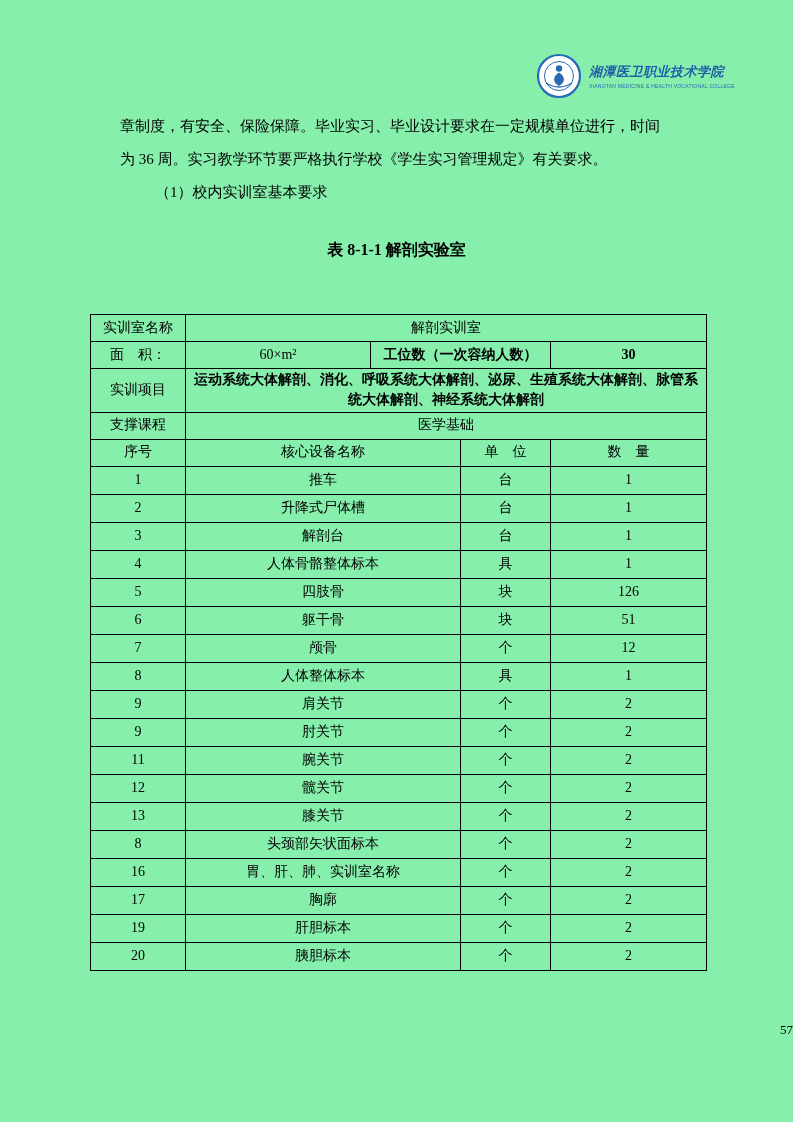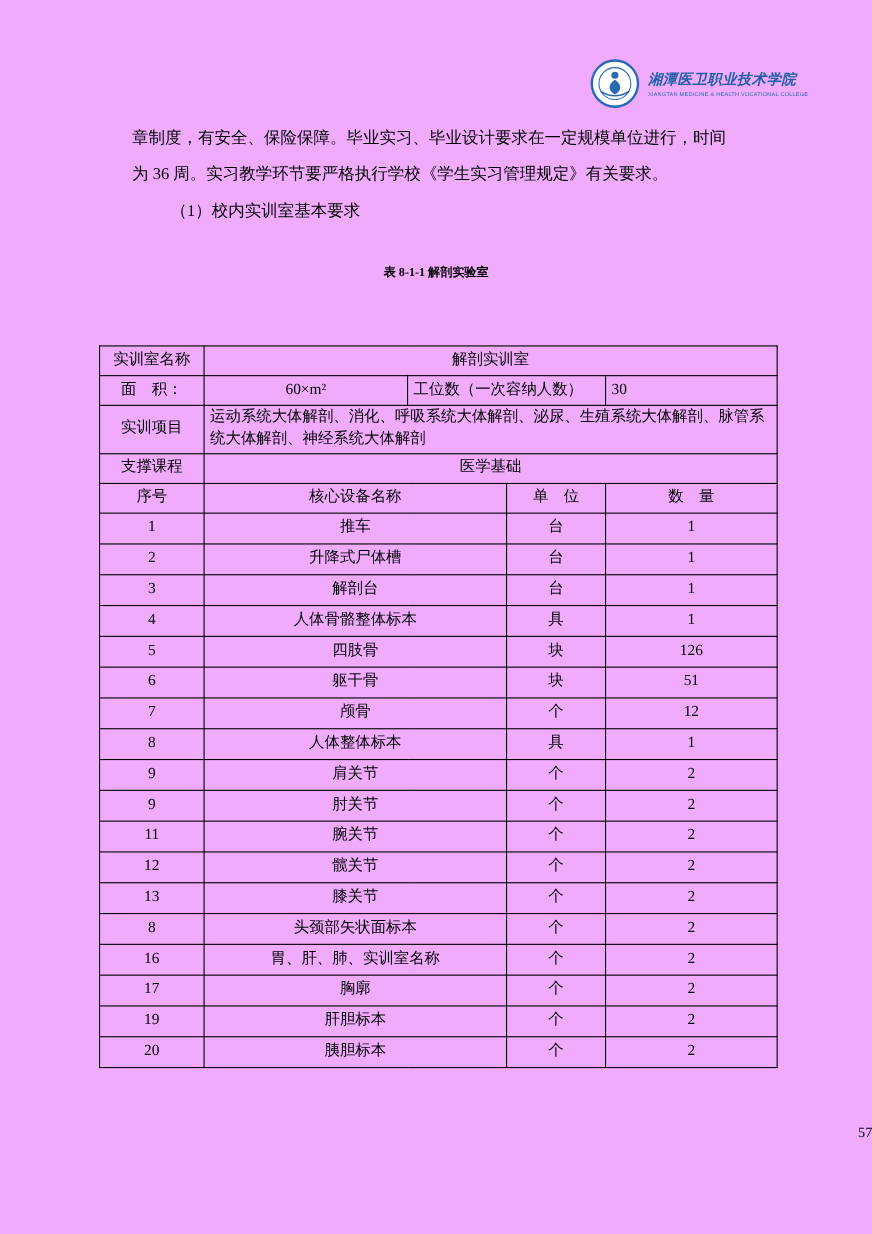--- a/index.html
+++ b/index.html
@@ -1,21 +1,21 @@
 <!DOCTYPE html>
 <html><head>
 <meta charset="utf-8">
 <style>
   * { box-sizing: border-box; }
   html, body { margin: 0; padding: 0; background: #ffffff; }
   .page {
     position: relative;
     width: 793px;
     height: 1122px;
-    background: #f0abfc;
+    background: #86efac;
     font-family: "Liberation Serif", "DejaVu Serif", serif;
     color: #000;
     overflow: hidden;
   }
 
   
   .logo {
     position: absolute;
     top: 53px;
     left: 536px;
@@ -54,21 +54,21 @@
   .content .indent { padding-left: 35px; }
 
   
   .table-title {
     position: absolute;
     top: 240px;
     left: 0;
     width: 793px;
     text-align: center;
     font-weight: bold;
-    font-size: 11px;
+    font-size: 16px;
   }
 
   
   .spec-table {
     position: absolute;
     top: 277px;
     left: 90px;
     width: 616px;
     border-collapse: collapse;
     table-layout: fixed;
@@ -77,21 +77,21 @@
   }
   .spec-table td {
     border: 1px solid #000;
     text-align: center;
     vertical-align: middle;
     height: 27px;
     padding: 1px 5px;
     line-height: 1.45;
     overflow: hidden;
   }
-  .spec-table td.left { text-align: left; }
+  .spec-table td.left { text-align: center; font-weight: bold; }
   .spec-table td.wrap { white-space: normal; }
   tbody[data-name="equipment-rows"] td { height: 28px; }
 
   
   .page-number {
     position: absolute;
     top: 1022px;
     left: 0;
     width: 793px;
     text-align: right;

